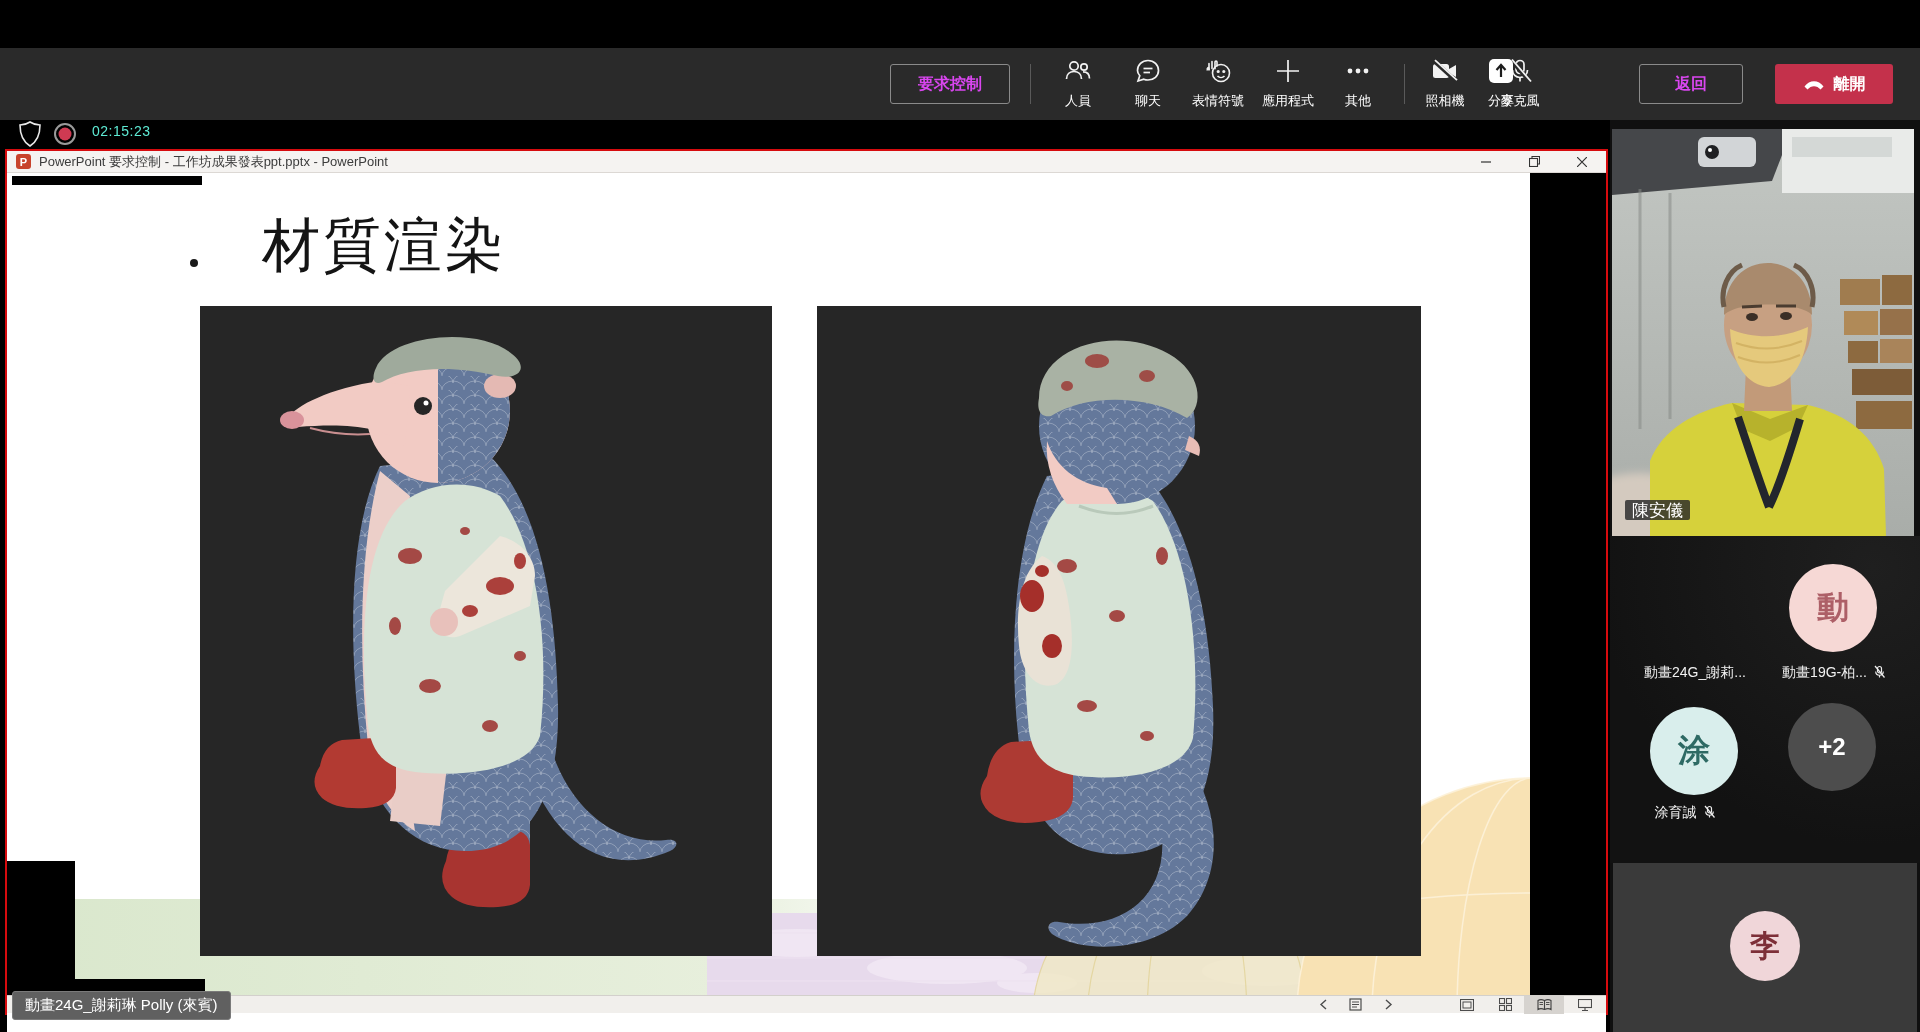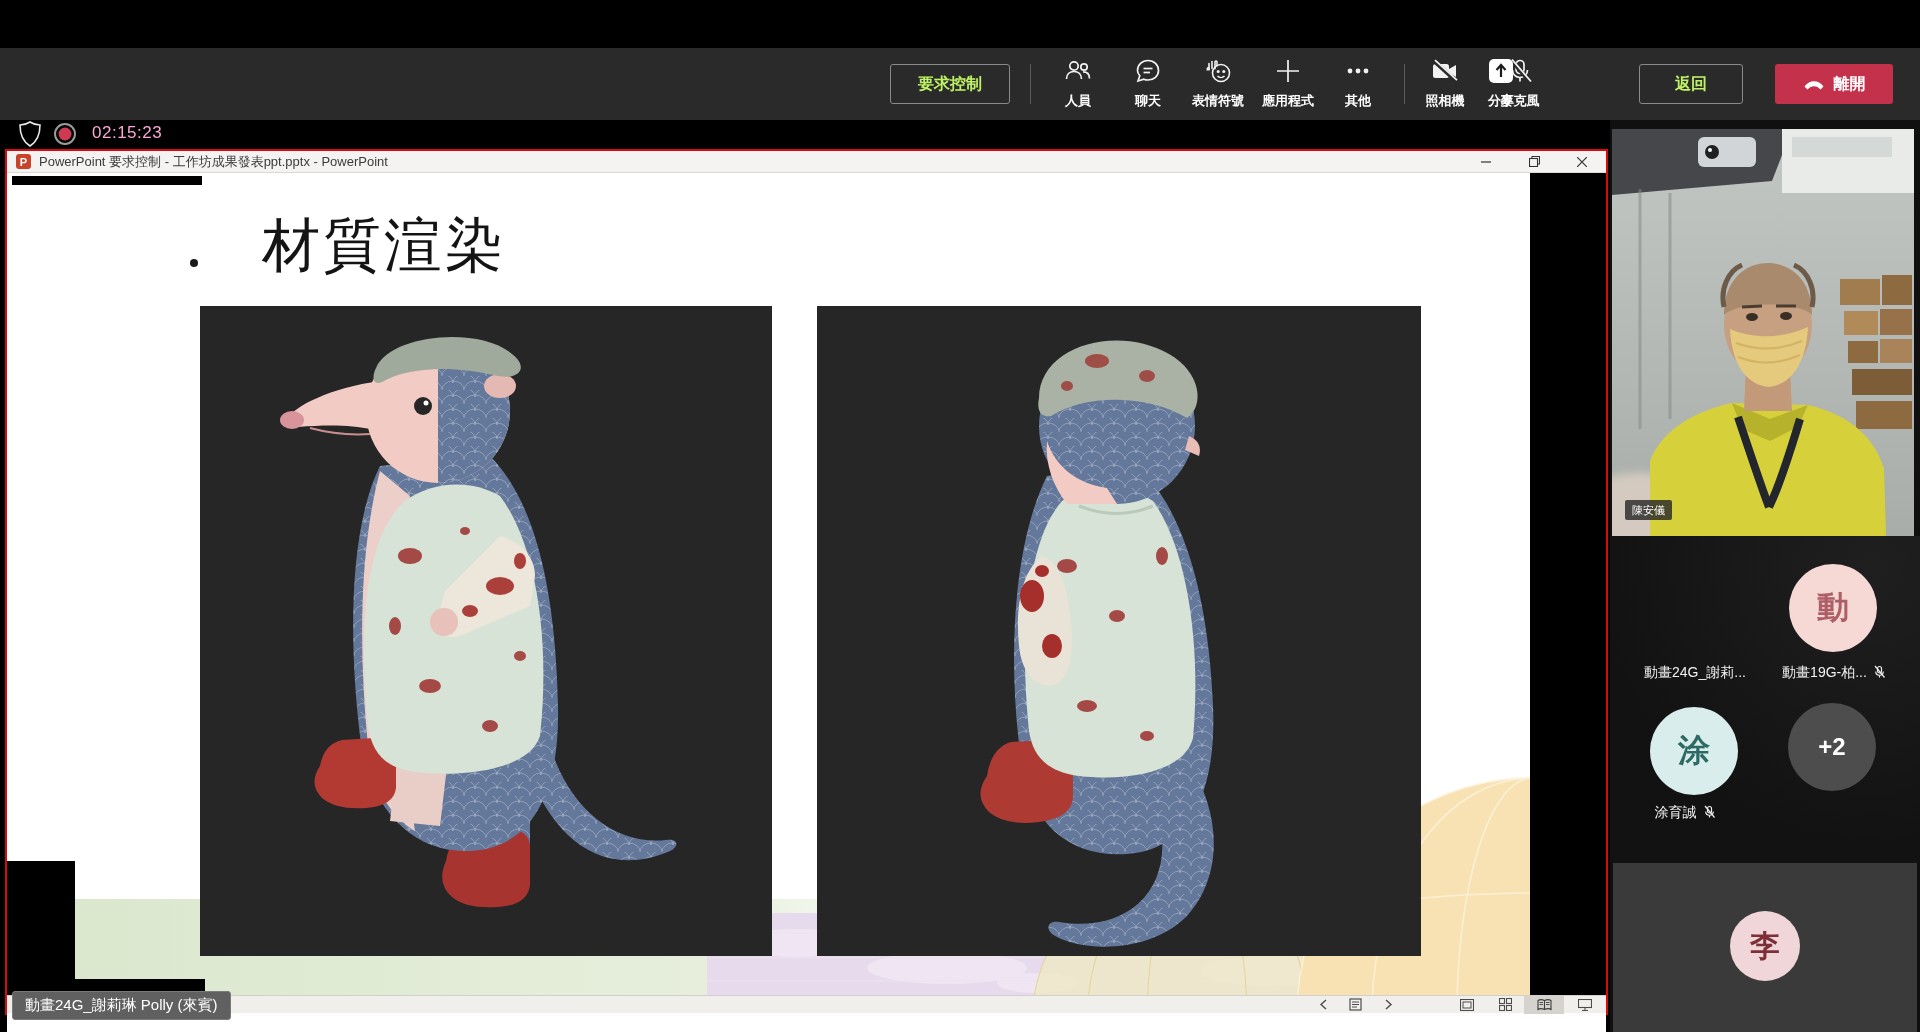--- a/index.html
+++ b/index.html
@@ -10,25 +10,25 @@
 
   
   .titlebar { left:0; top:0; width:1920px; height:48px; background:#0b0b0b; }
   .titlebar .title { left:0; right:0; top:0; height:48px; display:flex; align-items:center; justify-content:center;
                      color:#e9e9e9; font-size:16px; }
   .wctl { top:0; height:48px; width:46px; display:flex; align-items:center; justify-content:center; color:#ddd; }
 
   
   .toolbar { left:0; top:48px; width:1920px; height:72px; background:#2a2a2a; }
   .tbtn { height:40px; top:16px; border:1px solid #8a8a8a; border-radius:3px; background:transparent;
-          color:#bef264; font-size:16px; font-weight:bold; display:flex; align-items:center; justify-content:center; }
+          color:#d946ef; font-size:16px; font-weight:bold; display:flex; align-items:center; justify-content:center; }
   .tool-item { top:10px; width:96px; margin-left:-48px; display:flex; flex-direction:column; align-items:center; gap:4px; }
-  .tool-item .lbl { color:#fff; font-size:13px; white-space:nowrap;font-weight:bold; }
+  .tool-item .lbl { color:#fff; font-size:13px; white-space:nowrap; }
   .vdiv { top:16px; width:1px; height:40px; background:#5a5a5a; }
-  .timer { color:#f9a8d4; font-size:17px; letter-spacing:.5px; }
+  .timer { color:#5eead4; font-size:14px; letter-spacing:.5px; }
   .leave { border:none; background:#c4314b; color:#fff; font-weight:bold; gap:9px; }
 
   
   .ppt-win { left:5px; top:149px; width:1603px; height:866px; background:#fff;
              border:2px solid #d60b0e; box-shadow:inset 0 0 0 1px #7c0d10; }
   .ppt-titlebar { left:0; top:0; width:1599px; height:22px; background:#f5f3f1; border-bottom:1px solid #dcd8d4;
                   display:flex; align-items:center; color:#3c3c3c; font-size:13px; }
   .ppt-logo { width:15px; height:15px; margin:0 8px 0 9px; background:#c8432b; border-radius:3px;
               color:#fff; font-size:11px; font-weight:bold; display:flex; align-items:center; justify-content:center; }
   .pctl { width:48px; height:22px; display:flex; align-items:center; justify-content:center; color:#333; }
@@ -43,21 +43,21 @@
   
   .tooltip { left:12px; top:991px; height:29px; padding:0 12px; background:#606060; border:1px solid #7a7a7a;
              border-radius:3px; color:#fff; font-size:15px; display:flex; align-items:center; z-index:50; white-space:nowrap; }
 
   
   .sidebar { left:1610px; top:120px; width:310px; height:912px; background:#101010; }
   .parts-bg { left:0; top:416px; width:310px; height:327px;
               background:radial-gradient(circle at 85% 10%, #1f1f1f, #121212 70%); }
   .video { left:2px; top:9px; width:302px; height:407px; background:#9ea29e; overflow:hidden; }
   .nametag { left:13px; top:371px; height:20px; padding:0 7px; background:rgba(42,42,42,.82); border-radius:2px;
-             color:#fff; font-size:11px; display:flex; align-items:center; }
+             color:#fff; font-size:17px; display:flex; align-items:center; }
   .avatar { border-radius:50%; display:flex; align-items:center; justify-content:center; font-weight:bold; }
   .plabel { color:#f2f2f2; font-size:14px; white-space:nowrap; display:flex; align-items:center; gap:6px; justify-content:center; }
   .btile { left:3px; top:743px; width:304px; height:169px; background:#3a3a3a; display:flex; align-items:flex-start; justify-content:center; }
 </style>
 </head>
 <body>
 
 <div class="screen">
 
 

